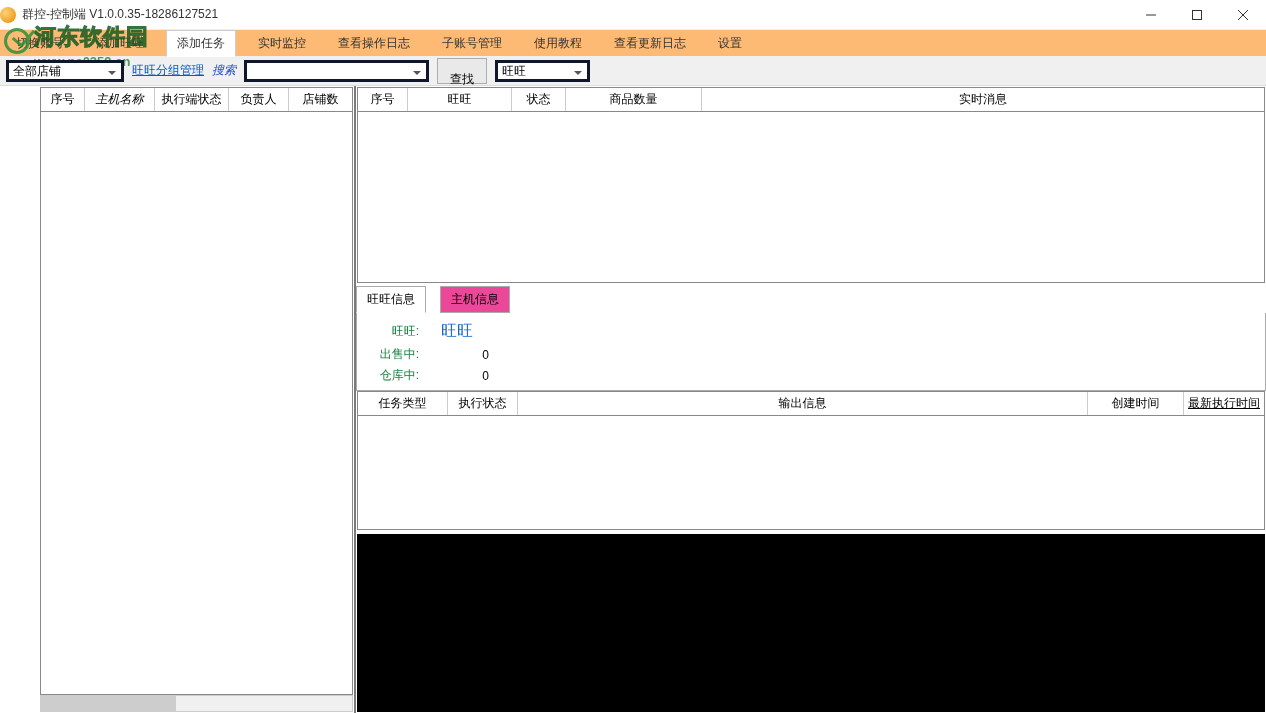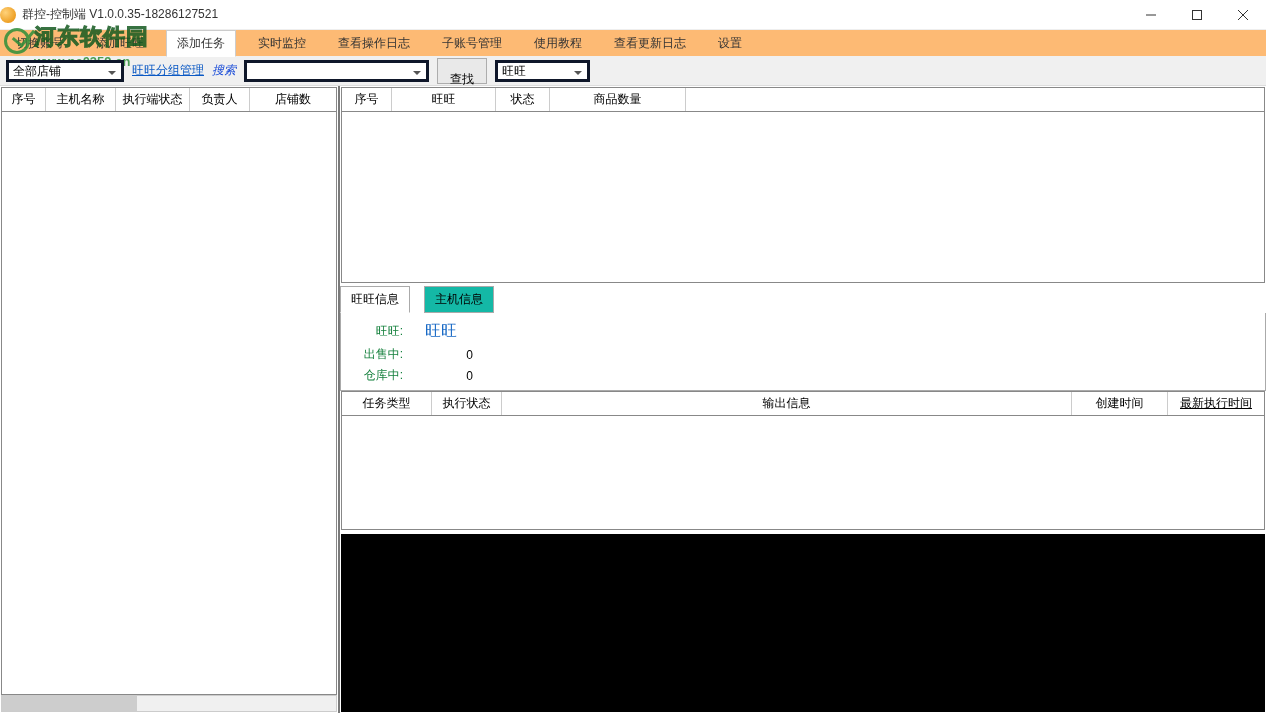--- a/index.html
+++ b/index.html
@@ -14,42 +14,42 @@
 .menubar .mitem { padding: 4px 10px; color: #333; cursor: default; }
 .menubar .mitem.sel { background: #fff; border: 1px solid #ccc; border-bottom-color: #fff; }
 
 .toolbar { height: 30px; background: #f0f0f0; display: flex; align-items: center; gap: 8px; padding: 0 6px; border-bottom: 1px solid #ddd; }
 .select { height: 22px; border: 3px solid #0f172a; background: #fff; padding: 0 18px 0 4px; position: relative; }
 .select:after { content: ""; position: absolute; right: 5px; top: 8px; border: 4px solid transparent; border-top-color: #555; }
 .linkish { color: #0b59c4; text-decoration: underline; cursor: pointer; }
 .lbl { color: #1d4ed8; font-style: italic; }
 .btn { height: 22px; padding: 12px 12px; background: #e9e9e9; border: 1px solid #adadad; cursor: default; text-align: center; }
 
-.workspace { display: flex; height: calc(713px - 30px - 26px - 30px); }
+.workspace { display: flex; height: calc(713px - 30px - 26px - 30px); margin-left: 39px; }
 .leftcol { width: 340px; display: flex; flex-direction: column; border-right: 2px solid #7a7a7a; }
 .rightcol { flex: 1; display: flex; flex-direction: column; }
 
 .table-head { display: flex; background: #fff; border: 1px solid #888; }
 .table-head .th { border-right: 1px solid #ccc; padding: 3px 4px; text-align: center; white-space: nowrap; overflow: hidden; }
 .table-body { flex: 1; border: 1px solid #888; border-top: none; background: #fff; overflow: auto; }
 
 .left-table { flex: 1; min-height: 0; display: flex; flex-direction: column; margin: 1px; }
 .hscroll { height: 17px; background: #f0f0f0; border: 1px solid #ccc; position: relative; }
 .hscroll .thumb { position: absolute; left: 0; top: 0; bottom: 0; width: 135px; background: #cdcdcd; }
 
 .exec-info { border-top: 1px solid #888; padding: 4px 6px 8px; background: #f0f0f0; height: 186px; }
 .exec-info .hdr { padding: 2px 0 4px; }
 .exec-info .row { margin-top: 4px; }
 .exec-info .bigtxt { width: 310px; height: 20px; border: 1px solid #888; background: #fff; display: block; margin-top: 2px; }
 .exec-info .statusrow { display: flex; align-items: center; margin-top: 14px; gap: 120px; }
 .red { color: #c00; }
 
 .top-right { height: 196px; display: flex; flex-direction: column; margin: 1px; }
 .tabs { display: flex; margin-top: 2px; gap: 15px; }
-.tab { padding: 4px 10px; border: 1px solid #aaa; background: #14b8a6; margin-right: -1px; cursor: default; }
+.tab { padding: 4px 10px; border: 1px solid #aaa; background: #ec4899; margin-right: -1px; cursor: default; }
 .tab.active { background: #fff; border-bottom-color: #fff; position: relative; z-index: 1; }
 
 .detail-pane { border: 1px solid #aaa; border-top: none; padding: 6px 8px 4px; background: #fff; }
 .drow { display: flex; align-items: center; padding: 2px 0; }
 .drow .k { width: 54px; text-align: right; color: #15803d; }
 .drow .v { width: 70px; text-align: right; }
 .big-link { color: #1869c5; font-size: 16px; margin-left: 22px; }
 
 .task-table { display: flex; flex-direction: column; margin: 0 1px; flex: 0 0 auto; }
 .task-body { height: 114px; border: 1px solid #888; border-top: none; background: #fff; }
@@ -111,39 +111,40 @@
   <div class="select" style="width:185px"><span></span></div>
   <div class="btn">查找</div>
   <div class="select" style="width:95px"><span>旺旺</span></div>
 </div>
 
 <div class="workspace">
   <div class="leftcol">
     <div class="left-table">
       <div class="table-head" id="lth">
           <div class="th" style="width: 44px;">序号</div>
-          <div class="th" style="width: 70px;">主机名称</div>
+          <div class="th" style="width: 70px; font-style: italic;">主机名称</div>
           <div class="th" style="width: 74px;">执行端状态</div>
           <div class="th" style="width: 60px;">负责人</div>
           <div class="th" style="width: 48px; flex: 1 1 0%; border-right: none;">店铺数</div>
         </div>
       <div class="table-body"></div>
       <div class="hscroll">
           <div class="thumb"></div>
         </div>
     </div>
   </div>
 
   <div class="rightcol">
     <div class="top-right">
       <div class="table-head" id="rth">
           <div class="th" style="width: 50px;">序号</div>
           <div class="th" style="width: 104px;">旺旺</div>
           <div class="th" style="width: 54px;">状态</div>
           <div class="th" style="width: 136px;">商品数量</div>
+          <div class="th" style="width: auto; flex: 1 1 0%; border-right: none;">实时消息</div>
         </div>
       <div class="table-body"></div>
     </div>
 
     <div class="tabs" id="tabbar">
         <div class="tab active">旺旺信息</div>
         <div class="tab">主机信息</div>
       </div>
     <div class="detail-pane" id="detail">
         <div class="drow">

